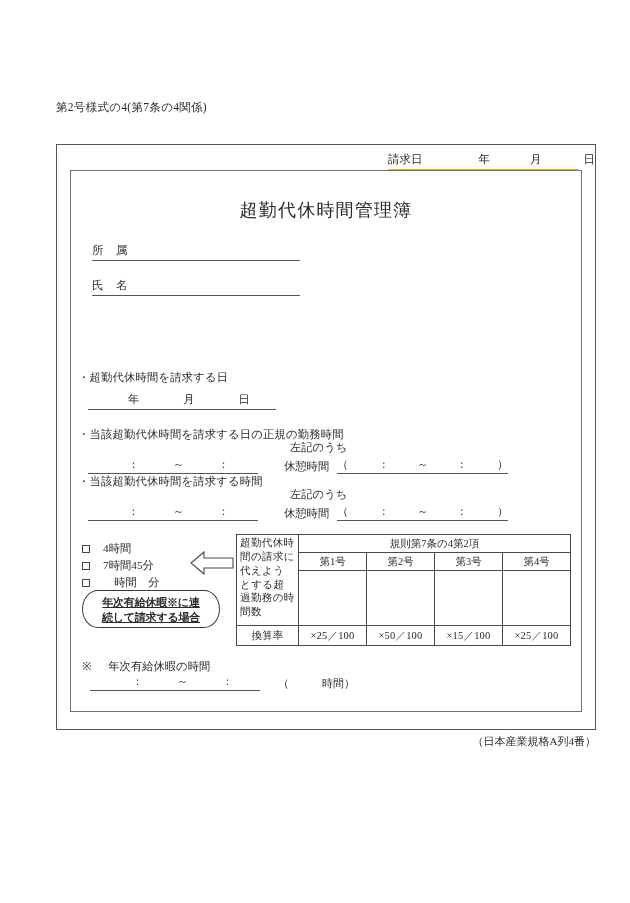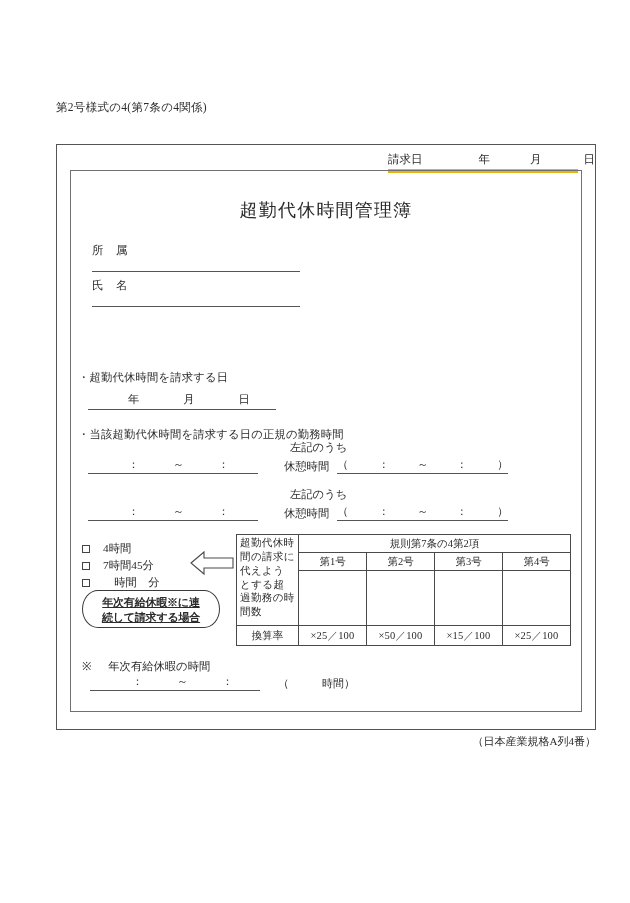--- a/index.html
+++ b/index.html
@@ -34,21 +34,21 @@
     letter-spacing: .3px;
     white-space: nowrap;
   }
 
   
   .claim-date {
     position: absolute;
     left: 376px;
     top: 112px;
     width: 190px;
-    border-bottom: 4px solid #eab308;
+    border-bottom: 1px solid #eab308;
     padding-bottom: 2px;
     display: flex;
     font-size: 11.5px;
     white-space: nowrap;
   }
   .claim-date .cd-label { margin-right: 56px; }
   .claim-date .cd-y { margin-right: 40px; }
   .claim-date .cd-m { margin-right: 42px; }
 
   
@@ -81,21 +81,21 @@
     font-size: 18px;
     letter-spacing: 1.2px;
   }
 
   
   .field-row {
     position: absolute;
     left: 80px;
     width: 208px;
     border-bottom: 1px solid #555555;
-    padding-bottom: 13px;
+    padding-bottom: 2px;
     font-size: 11.5px;
     letter-spacing: .5px;
     white-space: nowrap;
   }
   .field-row.affiliation { top: 203px; }
   .field-row.name        { top: 238px; }
 
   
   .intro {
     position: absolute;
@@ -348,20 +348,21 @@
       <span class="rb-paren">
         <span class="rp-open">（</span>
         <span class="rp-c1">：</span>
         <span class="rp-tilde">～</span>
         <span class="rp-c2">：</span>
         <span class="rp-close">）</span>
       </span>
     </div>
   </div>
 
+  <div class="bullet bullet-3">・当該超勤代休時間を請求する時間</div>
   <div class="time-range tr-work-2">
     <span class="tr-c1">：</span>
     <span class="tr-tilde">～</span>
     <span class="tr-c2">：</span>
   </div>
   <div class="rest-block rest-2">
     <div class="rb-note">左記のうち</div>
     <div class="rb-line">
       <span class="rb-label">休憩時間</span>
       <span class="rb-paren">

